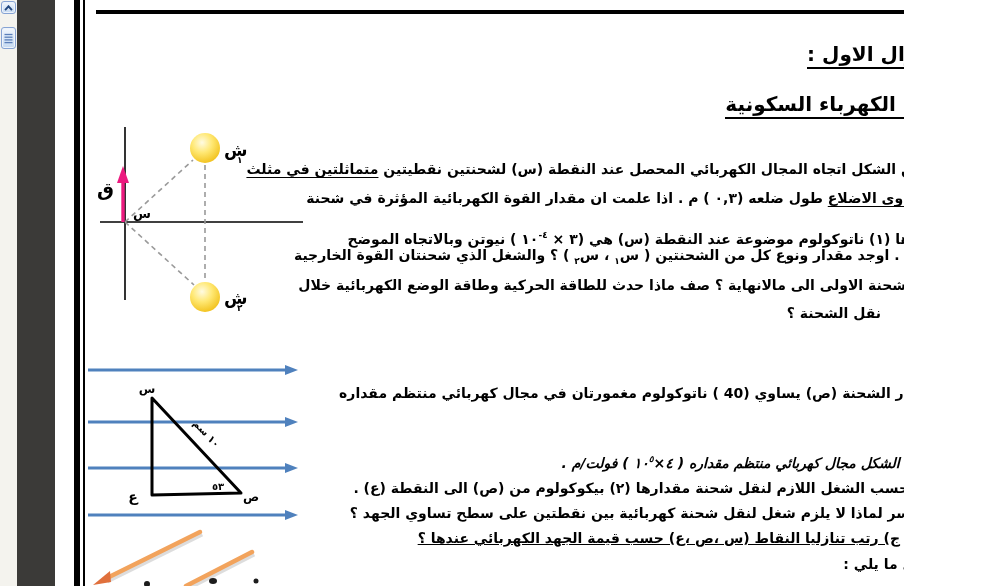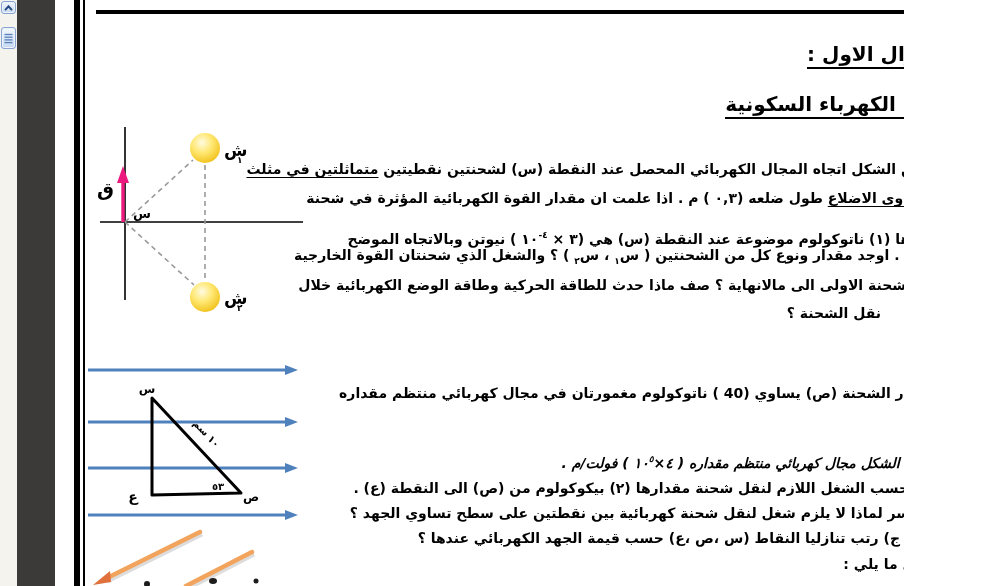--- a/index.html
+++ b/index.html
@@ -46,21 +46,21 @@
   .l-q1c{top:230px;right:43px;}
   .l-q1d{top:247px;right:38px;}
   .l-q1e{top:277px;right:38px;}
   .l-q1f{top:305px;right:112px;}
   .l-q2a{top:357px;right:38px;}
   .l-q2b{top:385px;right:49px;}
   .l-q2c{top:413px;right:88px;}
   .l-q3a{top:454px;right:38px;font-style:italic;}
   .l-q3b{top:480px;right:63px;}
   .l-q3c{top:505px;right:48px;}
-  .l-q3d{top:530px;right:93px;}
+  .l-q3d{top:530px;right:93px;text-decoration:underline;}
   .l-q4{top:556px;right:38px;margin-left:21px;}
 
   .fig{position:absolute;}
   .fig1{left:30px;top:120px;}
   .fig2{left:28px;top:360px;}
   svg text{font-family:"DejaVu Sans",sans-serif;font-weight:bold;fill:#000;}
 </style>
 </head>
 <body>
 

